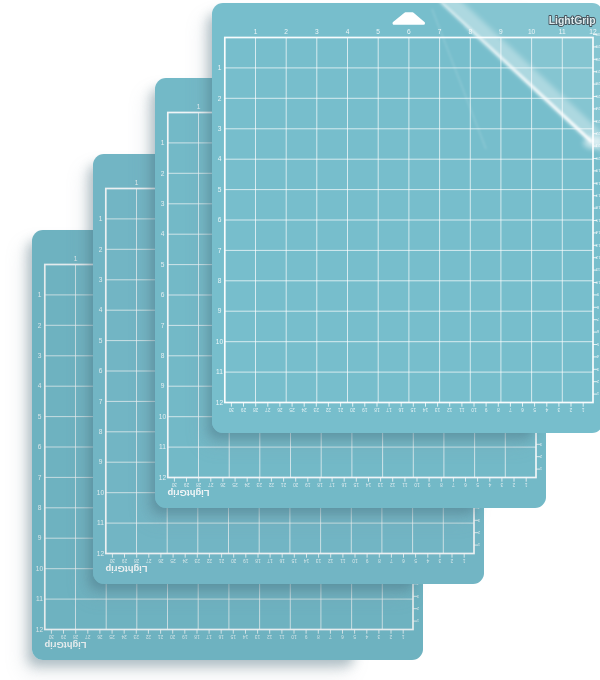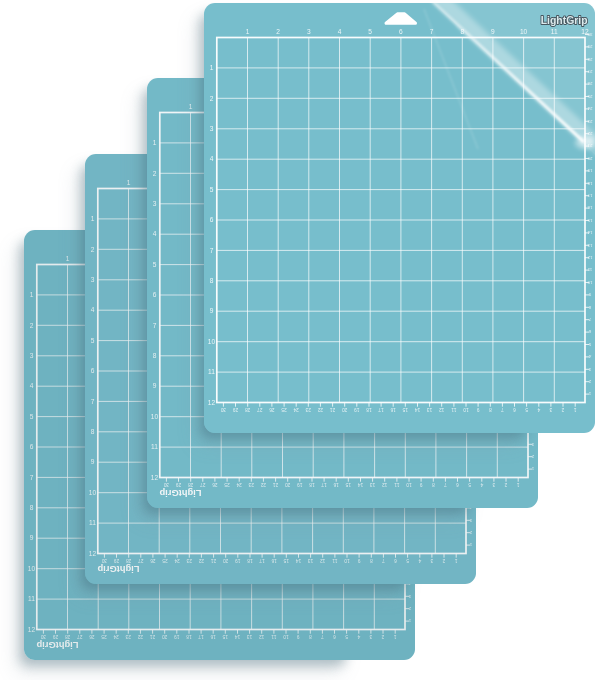--- a/index.html
+++ b/index.html
@@ -1,15 +1,15 @@
 <!DOCTYPE html>
 <html><head><meta charset="utf-8"><style>
 html,body{margin:0;padding:0;background:#ffffff;}
 body{position:relative;width:600px;height:680px;overflow:hidden;font-family:"Liberation Sans",sans-serif;}
-.mat{position:absolute;width:330px;height:430px;border-radius:11px;box-shadow:-6px 8px 11px -2px rgba(50,90,105,0.32), -10px 14px 18px rgba(130,150,158,0.17);}
+.mat{position:absolute;width:330px;height:430px;border-radius:11px;box-shadow:-6px 8px 11px -2px rgba(50,90,105,0.32), -10px 14px 18px rgba(130,150,158,0.17);margin-left:8px;}
 </style></head><body>
 
 <div class="mat" style="left:24px;top:230px;"><svg width="391" height="430" viewBox="0 0 391 430" font-family="Liberation Sans, sans-serif">
       <rect x="0" y="0" width="391" height="430" rx="11" fill="#77becc"></rect>
       <path d="M43.5 34.5V399.5M74.2 34.5V399.5M104.8 34.5V399.5M135.5 34.5V399.5M166.2 34.5V399.5M196.9 34.5V399.5M227.6 34.5V399.5M258.3 34.5V399.5M288.9 34.5V399.5M319.6 34.5V399.5M350.3 34.5V399.5M12.8 64.9H381M12.8 95.3H381M12.8 125.8H381M12.8 156.2H381M12.8 186.6H381M12.8 217H381M12.8 247.4H381M12.8 277.8H381M12.8 308.2H381M12.8 338.7H381M12.8 369.1H381" stroke="rgba(255,255,255,0.78)" stroke-width="0.9" fill="none"></path>
       <rect x="12.8" y="34.5" width="368.2" height="365" fill="none" stroke="rgba(255,255,255,0.95)" stroke-width="1.7"></rect>
       <g fill="rgba(255,255,255,0.93)" font-size="6.6" text-anchor="middle" opacity="0.92">
         <text x="43.5" y="31">1</text>
         <text x="74.2" y="31">2</text>
         <text x="104.8" y="31">3</text>

